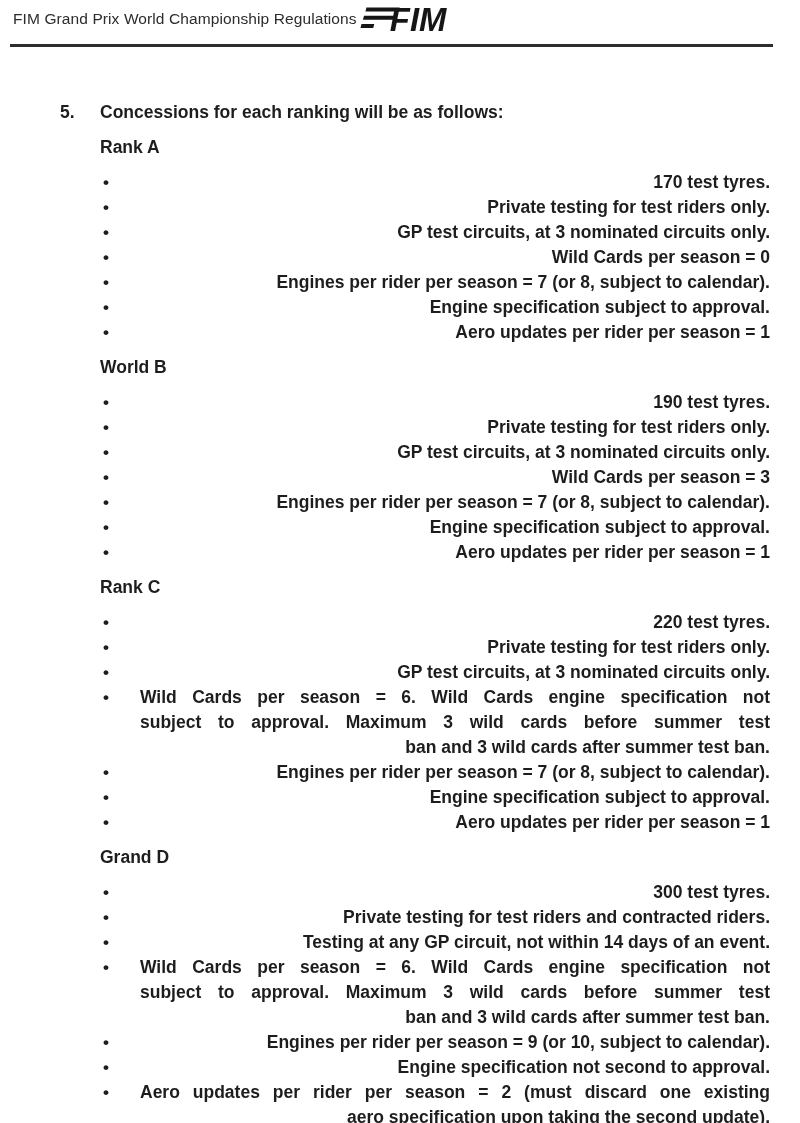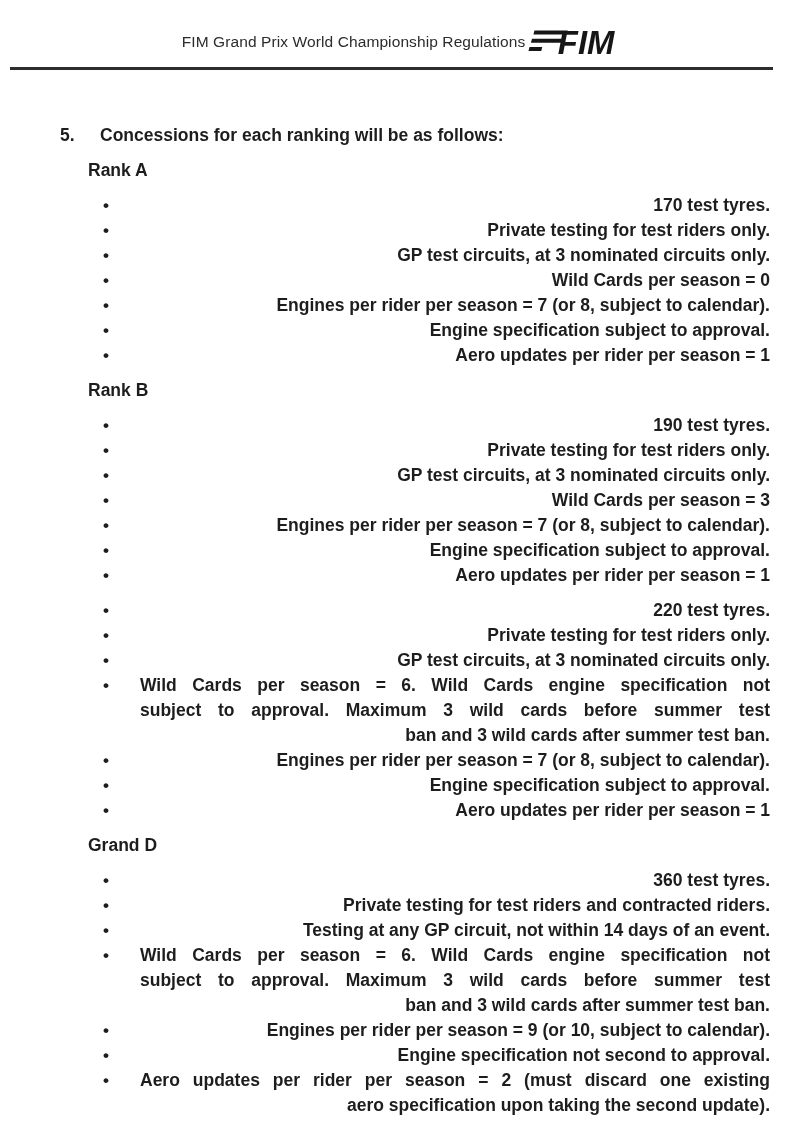--- a/index.html
+++ b/index.html
@@ -10,23 +10,23 @@
     height: 1123px;
     margin: 0 auto;
     background: var(--bg, #ffffff);
     font-family: "Liberation Sans", "DejaVu Sans", sans-serif;
     color: var(--text, #1d1d1e);
     overflow: hidden;
   }
   
   .header {
     display: flex;
-    justify-content: center;
+    justify-content: flex-start;
     align-items: flex-start;
-    padding: 27px 14px 0 13px;
+    padding: 4px 14px 0 13px;
   }
   .header-title {
     font-size: 15.5px;
     font-weight: 400;
     color: #2c2c2e;
     padding-top: 6px;
     letter-spacing: 0.1px;
   }
   .logo-svg { display: block; }
   .rule {
@@ -37,21 +37,21 @@
   
   .content {
     padding: 29px 30px 0 60px;
     font-size: 17.5px;
     font-weight: 700;
     line-height: 25px;
   }
   .item5 { position: relative; }
   .item5 .num { position: absolute; left: 0; top: 0; }
   .item5 .intro { margin-left: 40px; margin-top: 24px; }
-  .rank-title { margin: 10px 0 10px 28px; font-size: 17.5px; line-height: 25px; }
+  .rank-title { margin: 10px 0 10px 40px; font-size: 17.5px; line-height: 25px; }
   .rank-list {
     list-style: none;
     margin: 10px 0 0 40px;
     width: 670px;
   }
   .list-item { position: relative; padding-left: 40px; }
   .bullet {
     position: absolute;
     left: 3px;
     top: 0;
@@ -128,21 +128,21 @@
             </li>
             <li class="list-item">
               <span class="bullet">•</span>
               <div>
                 <div class="line">Aero updates per rider per season = 1</div>
               </div>
             </li>
           </ul>
         </section>
         <section>
-          <h2 class="rank-title">Rank B</h2>
+          <h2 class="rank-title">World B</h2>
           <ul class="rank-list">
             <li class="list-item">
               <span class="bullet">•</span>
               <div>
                 <div class="line">190 test tyres.</div>
               </div>
             </li>
             <li class="list-item">
               <span class="bullet">•</span>
               <div>
@@ -175,20 +175,21 @@
             </li>
             <li class="list-item">
               <span class="bullet">•</span>
               <div>
                 <div class="line">Aero updates per rider per season = 1</div>
               </div>
             </li>
           </ul>
         </section>
         <section>
+          <h2 class="rank-title">Rank C</h2>
           <ul class="rank-list">
             <li class="list-item">
               <span class="bullet">•</span>
               <div>
                 <div class="line">220 test tyres.</div>
               </div>
             </li>
             <li class="list-item">
               <span class="bullet">•</span>
               <div>
@@ -228,21 +229,21 @@
               </div>
             </li>
           </ul>
         </section>
         <section>
           <h2 class="rank-title">Grand D</h2>
           <ul class="rank-list">
             <li class="list-item">
               <span class="bullet">•</span>
               <div>
-                <div class="line">360 test tyres.</div>
+                <div class="line">300 test tyres.</div>
               </div>
             </li>
             <li class="list-item">
               <span class="bullet">•</span>
               <div>
                 <div class="line">Private testing for test riders and contracted riders.</div>
               </div>
             </li>
             <li class="list-item">
               <span class="bullet">•</span>

